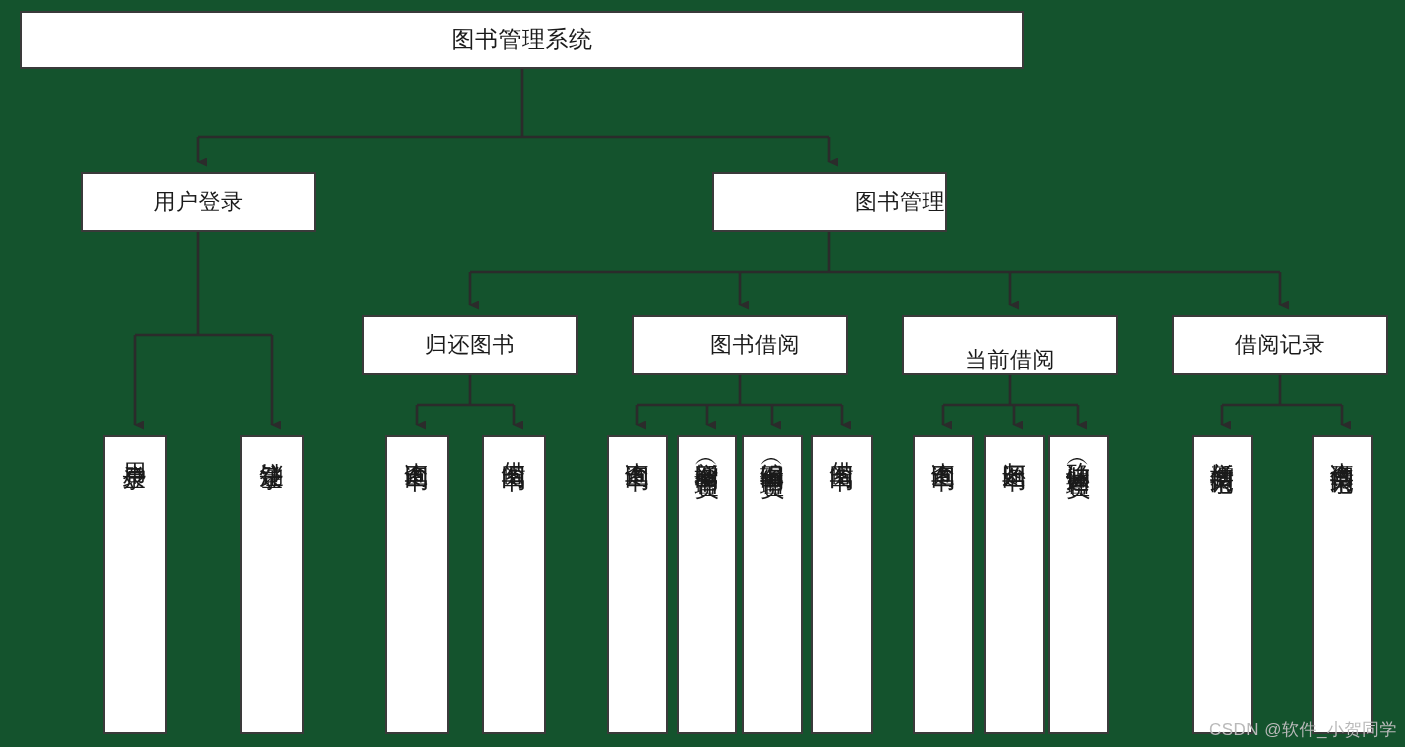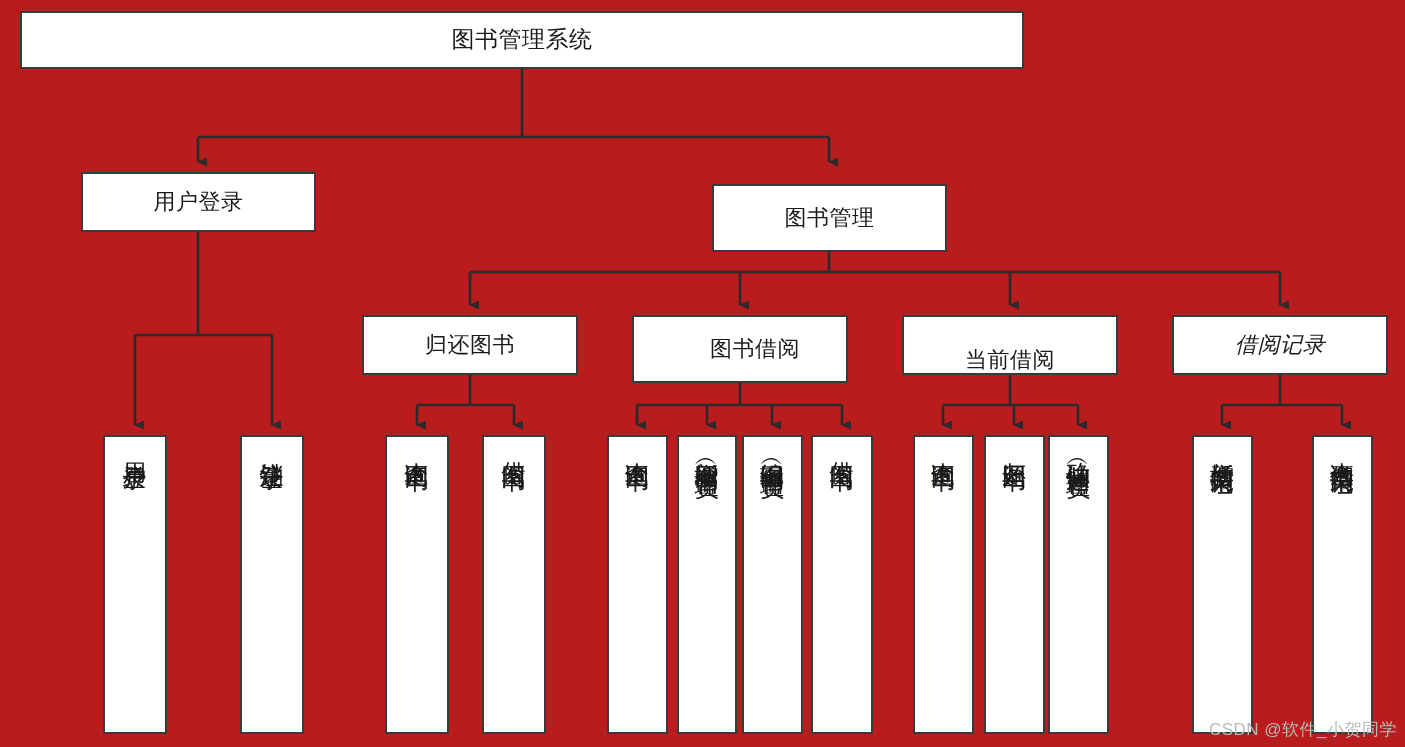--- a/index.html
+++ b/index.html
@@ -8,21 +8,21 @@
     padding: 0;
     background: #ffffff;
   }
   body {
     font-family: "Liberation Sans", "DejaVu Sans", sans-serif;
   }
   #diagram-root {
     position: relative;
     width: 1405px;
     height: 747px;
-    background: #b91c1c;
+    background: #14532d;
     overflow: hidden;
   }
   #tree-svg {
     position: absolute;
     left: 0;
     top: 0;
     width: 1405px;
     height: 747px;
     display: block;
   }
@@ -123,33 +123,33 @@
   </svg>
 
   <div class="node-box node-horizontal node-root" style="left: 20px; top: 11px; width: 1004px; height: 58px;">
     <span class="node-label">图书管理系统</span>
   </div>
 
   <div id="node-layer">
       <div class="node-box node-horizontal node-l2" style="left: 81px; top: 172px; width: 235px; height: 60px;">
         <span class="node-label">用户登录</span>
       </div>
-      <div class="node-box node-horizontal node-l2" style="left: 712px; top: 184px; width: 235px; height: 68px;">
+      <div class="node-box node-horizontal node-l2" style="left: 712px; top: 172px; width: 235px; height: 60px; justify-content: flex-end;">
         <span class="node-label">图书管理</span>
       </div>
       <div class="node-box node-horizontal node-l3" style="left: 362px; top: 315px; width: 216px; height: 60px;">
         <span class="node-label">归还图书</span>
       </div>
-      <div class="node-box node-horizontal node-l3" style="left: 632px; top: 315px; width: 216px; height: 68px; padding-left: 30px;">
+      <div class="node-box node-horizontal node-l3" style="left: 632px; top: 315px; width: 216px; height: 60px; padding-left: 30px;">
         <span class="node-label">图书借阅</span>
       </div>
       <div class="node-box node-horizontal node-l3" style="left: 902px; top: 315px; width: 216px; height: 60px; align-items: flex-end;">
         <span class="node-label">当前借阅</span>
       </div>
-      <div class="node-box node-horizontal node-l3" style="left: 1172px; top: 315px; width: 216px; height: 60px; font-style: italic;">
+      <div class="node-box node-horizontal node-l3" style="left: 1172px; top: 315px; width: 216px; height: 60px;">
         <span class="node-label">借阅记录</span>
       </div>
       <div class="node-box node-vertical node-leaf" style="left: 103px; top: 435px; width: 64px; height: 299px;">
         <span class="node-label">用户登录</span>
       </div>
       <div class="node-box node-vertical node-leaf" style="left: 240px; top: 435px; width: 64px; height: 299px;">
         <span class="node-label">注销登录</span>
       </div>
       <div class="node-box node-vertical node-leaf" style="left: 385px; top: 435px; width: 64px; height: 299px;">
         <span class="node-label">查询图书</span>

